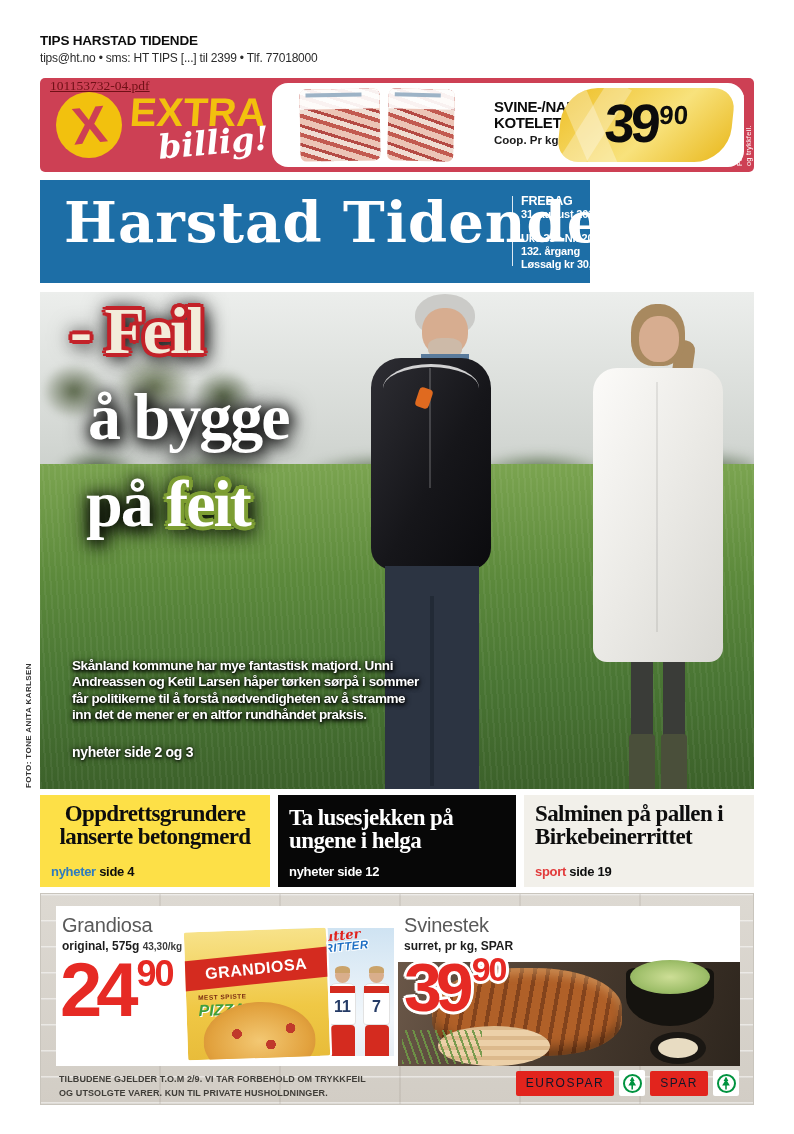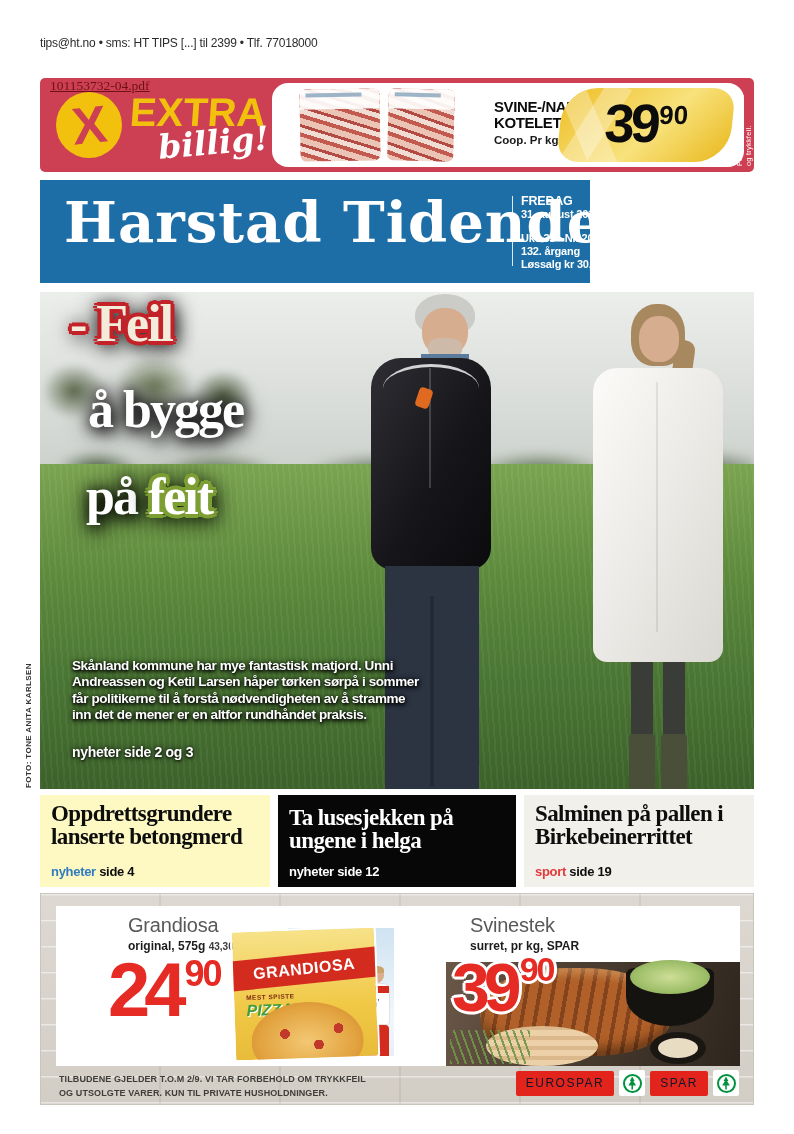--- a/index.html
+++ b/index.html
@@ -108,21 +108,21 @@
   .w-face{position:absolute;left:54px;top:12px;width:40px;height:46px;border-radius:46%;background:#d7ad90;}
   .w-coat{position:absolute;left:8px;top:64px;width:130px;height:294px;border-radius:24px 24px 14px 14px;
           background:linear-gradient(115deg,#fcfbf9,#ebeae6 50%,#d9d8d3);}
   .w-coat::after{content:'';position:absolute;left:63px;top:14px;width:2px;height:250px;background:rgba(0,0,0,.08);}
   .w-leg1,.w-leg2{position:absolute;top:358px;width:22px;height:78px;background:#3a3c38;}
   .w-leg1{left:46px;} .w-leg2{left:78px;}
   .w-boot1,.w-boot2{position:absolute;top:430px;width:26px;height:62px;background:#4a4f3a;border-radius:4px 4px 8px 8px;}
   .w-boot1{left:44px;} .w-boot2{left:76px;}
 
   .hl{position:absolute;margin:0;font-family:"Liberation Serif","DejaVu Serif",serif;font-weight:bold;
-      font-size:52px;line-height:1;letter-spacing:-2px;white-space:nowrap;}
+      font-size:66px;line-height:1;letter-spacing:-2px;white-space:nowrap;}
   .hl-red{color:#f3ecda;text-shadow:
       -3px -3px 0 #c32229,3px -3px 0 #c32229,-3px 3px 0 #c32229,3px 3px 0 #c32229,
       -4px 0 0 #c32229,4px 0 0 #c32229,0 -4px 0 #c32229,0 4px 0 #c32229,
       0 0 16px rgba(0,0,0,.95),0 0 26px rgba(0,0,0,.9),5px 7px 18px rgba(0,0,0,.9);}
   .hl-white,.hl .w{color:#fff;text-shadow:0 0 14px rgba(0,0,0,.92),0 0 26px rgba(0,0,0,.85),4px 6px 16px rgba(0,0,0,.85);}
   .hl .g{color:#fff;text-shadow:
       -3px -3px 0 #7d9e33,3px -3px 0 #7d9e33,-3px 3px 0 #7d9e33,3px 3px 0 #7d9e33,
       -4px 0 0 #7d9e33,4px 0 0 #7d9e33,0 -4px 0 #7d9e33,0 4px 0 #7d9e33,
       0 0 16px rgba(0,0,0,.95),0 0 26px rgba(0,0,0,.9),5px 7px 18px rgba(0,0,0,.9);}
   .l1{left:30px;top:6px;} .l2{left:48px;top:92px;} .l3{left:46px;top:179px;} .l4{left:42px;top:265px;}
@@ -130,40 +130,40 @@
              line-height:1.22;letter-spacing:-.4px;color:#fff;
              text-shadow:0 1px 3px rgba(0,0,0,.95),0 0 6px rgba(0,0,0,.8),1px 2px 4px rgba(0,0,0,.8);}
   .lead-ref{position:absolute;left:32px;top:452px;font-weight:bold;font-size:14px;color:#fff;letter-spacing:-.3px;
             text-shadow:0 1px 3px rgba(0,0,0,.95),0 0 6px rgba(0,0,0,.8);}
   .photo-credit{position:absolute;left:24px;top:638px;height:150px;writing-mode:vertical-rl;
                 transform:rotate(180deg);font-size:8px;font-weight:bold;color:#333;letter-spacing:.4px;}
 
   
   .teasers{position:absolute;left:40px;top:795px;width:714px;height:92px;display:flex;gap:8px;}
   .teaser{position:relative;box-sizing:border-box;padding:7px 11px;}
-  .t1{width:230px;background:#fef9c3;}
+  .t1{width:230px;background:#fde047;text-align:center;}
   .t2{width:238px;background:#070707;color:#fff;padding-top:11px;}
   .t3{flex:1;background:#f2f0ea;}
   .t-head{font-family:"Liberation Serif","DejaVu Serif",serif;font-weight:bold;font-size:23px;line-height:1.02;
           letter-spacing:-.6px;color:#0d0d0d;}
   .t2 .t-head{color:#fff;}
   .t-ref{position:absolute;left:11px;bottom:8px;font-weight:bold;font-size:13px;letter-spacing:-.3px;color:#0d0d0d;}
   .t2 .t-ref{color:#fff;}
   .t1 .t-section{color:#2e7bbf;} .t2 .t-section{color:#fff;} .t3 .t-section{color:#e23b3b;}
 
   
   .bottom-ad{position:absolute;left:40px;top:893px;width:714px;height:212px;box-sizing:border-box;
      border:1px solid #c9c5bd;
      background:
        repeating-linear-gradient(90deg,transparent 0 118px,rgba(120,110,100,.12) 118px 120px),
        repeating-linear-gradient(0deg,rgba(255,255,255,.5) 0 2px,transparent 2px 26px),
        repeating-linear-gradient(0deg,rgba(110,100,88,.22) 0 1px,transparent 1px 26px),
        linear-gradient(#ddd9d2,#d2cdc5);}
   .ad-panel{position:absolute;left:15px;top:12px;width:684px;height:160px;background:#fff;display:flex;}
-  .ad-half{position:relative;width:380px;box-sizing:border-box;padding:8px 24px;margin-left:48px;}
+  .ad-half{position:relative;width:380px;box-sizing:border-box;padding:8px 6px;}
   .prod-name{font-size:20px;color:#595959;letter-spacing:-.2px;}
   .prod-desc{margin-top:2px;font-size:12px;font-weight:bold;color:#1c1c1c;}
   .prod-desc .small{font-size:10px;color:#3c3c3c;font-weight:bold;}
   .big-price{position:absolute;left:4px;top:46px;z-index:6;color:#e62a24;font-weight:bold;
              font-size:76px;line-height:1;letter-spacing:-6px;white-space:nowrap;}
   .big-price sup{font-size:36px;letter-spacing:-2px;vertical-align:30px;margin-left:4px;}
   .outline-price{left:6px;top:46px;font-size:68px;
      text-shadow:-3px 0 0 #fff,3px 0 0 #fff,0 -3px 0 #fff,0 3px 0 #fff,
                  -2px -2px 0 #fff,2px 2px 0 #fff,-2px 2px 0 #fff,2px -2px 0 #fff;}
   .outline-price sup{font-size:34px;}
@@ -188,21 +188,21 @@
   .ski-logo{position:absolute;left:4px;top:2px;transform:rotate(-6deg);line-height:1;z-index:4;white-space:nowrap;}
   .ski-l1{font-family:"DejaVu Serif",serif;font-style:italic;font-weight:bold;font-size:13px;color:#e0241f;}
   .ski-l2{font-style:italic;font-weight:bold;font-size:11.5px;color:#1f6fc4;letter-spacing:.4px;
           text-shadow:1px 1px 0 #fff,-1px -1px 0 #fff,1px -1px 0 #fff,-1px 1px 0 #fff;}
   .skier{position:absolute;bottom:-4px;width:30px;height:92px;}
   .sk-head{position:absolute;left:8px;top:0;width:15px;height:15px;border-radius:50%;background:#d9ae8b;}
   .sk-head::before{content:'';position:absolute;left:0;top:-2px;width:15px;height:7px;border-radius:50% 50% 0 0;background:#caa36a;}
   .sk-torso{position:absolute;left:2px;top:15px;width:27px;height:42px;border-radius:7px 7px 3px 3px;background:#fff;
             border:1px solid #e2e2e2;box-sizing:border-box;}
   .sk-torso::before{content:'';position:absolute;left:0;top:2px;width:100%;height:7px;background:#d42b1f;}
-  .sk-bib{position:absolute;left:0;right:0;top:14px;text-align:center;font-size:10px;font-weight:bold;color:#253b66;}
+  .sk-bib{position:absolute;left:0;right:0;top:14px;text-align:center;font-size:16px;font-weight:bold;color:#253b66;}
   .sk-legs{position:absolute;left:4px;top:57px;width:24px;height:34px;border-radius:4px;background:#d42b1f;}
   .s1{left:4px;} .s2{left:39px;} .s3{left:73px;}
 
   .roast-photo{position:absolute;left:0;right:0;top:56px;bottom:0;overflow:visible;
                background:linear-gradient(105deg,#6a5748,#4a3c30 45%,#2e261e);}
   .roast{position:absolute;left:34px;top:6px;width:190px;height:88px;border-radius:46% 46% 40% 40%;
          background:repeating-linear-gradient(100deg,#b06028 0 9px,#83431c 9px 13px);
          box-shadow:inset 0 6px 10px rgba(255,220,160,.35),inset 0 -8px 12px rgba(0,0,0,.4);}
   .roast-cut{position:absolute;left:40px;bottom:0px;width:112px;height:40px;border-radius:50%;
          background:repeating-linear-gradient(0deg,#ecd0a8 0 6px,#dcb98c 6px 10px);}
@@ -223,20 +223,21 @@
   .tree-ring{position:relative;width:19px;height:19px;border:2px solid #00933f;border-radius:50%;box-sizing:border-box;}
   .fir{position:absolute;left:2px;top:1px;width:11px;height:13px;background:#00933f;
        clip-path:polygon(50% 0,72% 35%,60% 35%,85% 70%,57% 70%,57% 100%,43% 100%,43% 70%,15% 70%,40% 35%,28% 35%);}
 </style>
 </head>
 <body>
 
 <div class="page">
 
   <header class="tips">
+    <div class="tips-title">TIPS HARSTAD TIDENDE</div>
     <div class="tips-contact">tips@ht.no  •  sms: HT TIPS [...] til 2399  •  Tlf. 77018000</div>
   </header>
 
   <section class="top-ad">
     <div class="pdf-label">101153732-04.pdf</div>
     <div class="x-circle">
       <span>X</span>
     </div>
     <div class="extra-word">EXTRA</div>
     <div class="billig">billig!</div>

